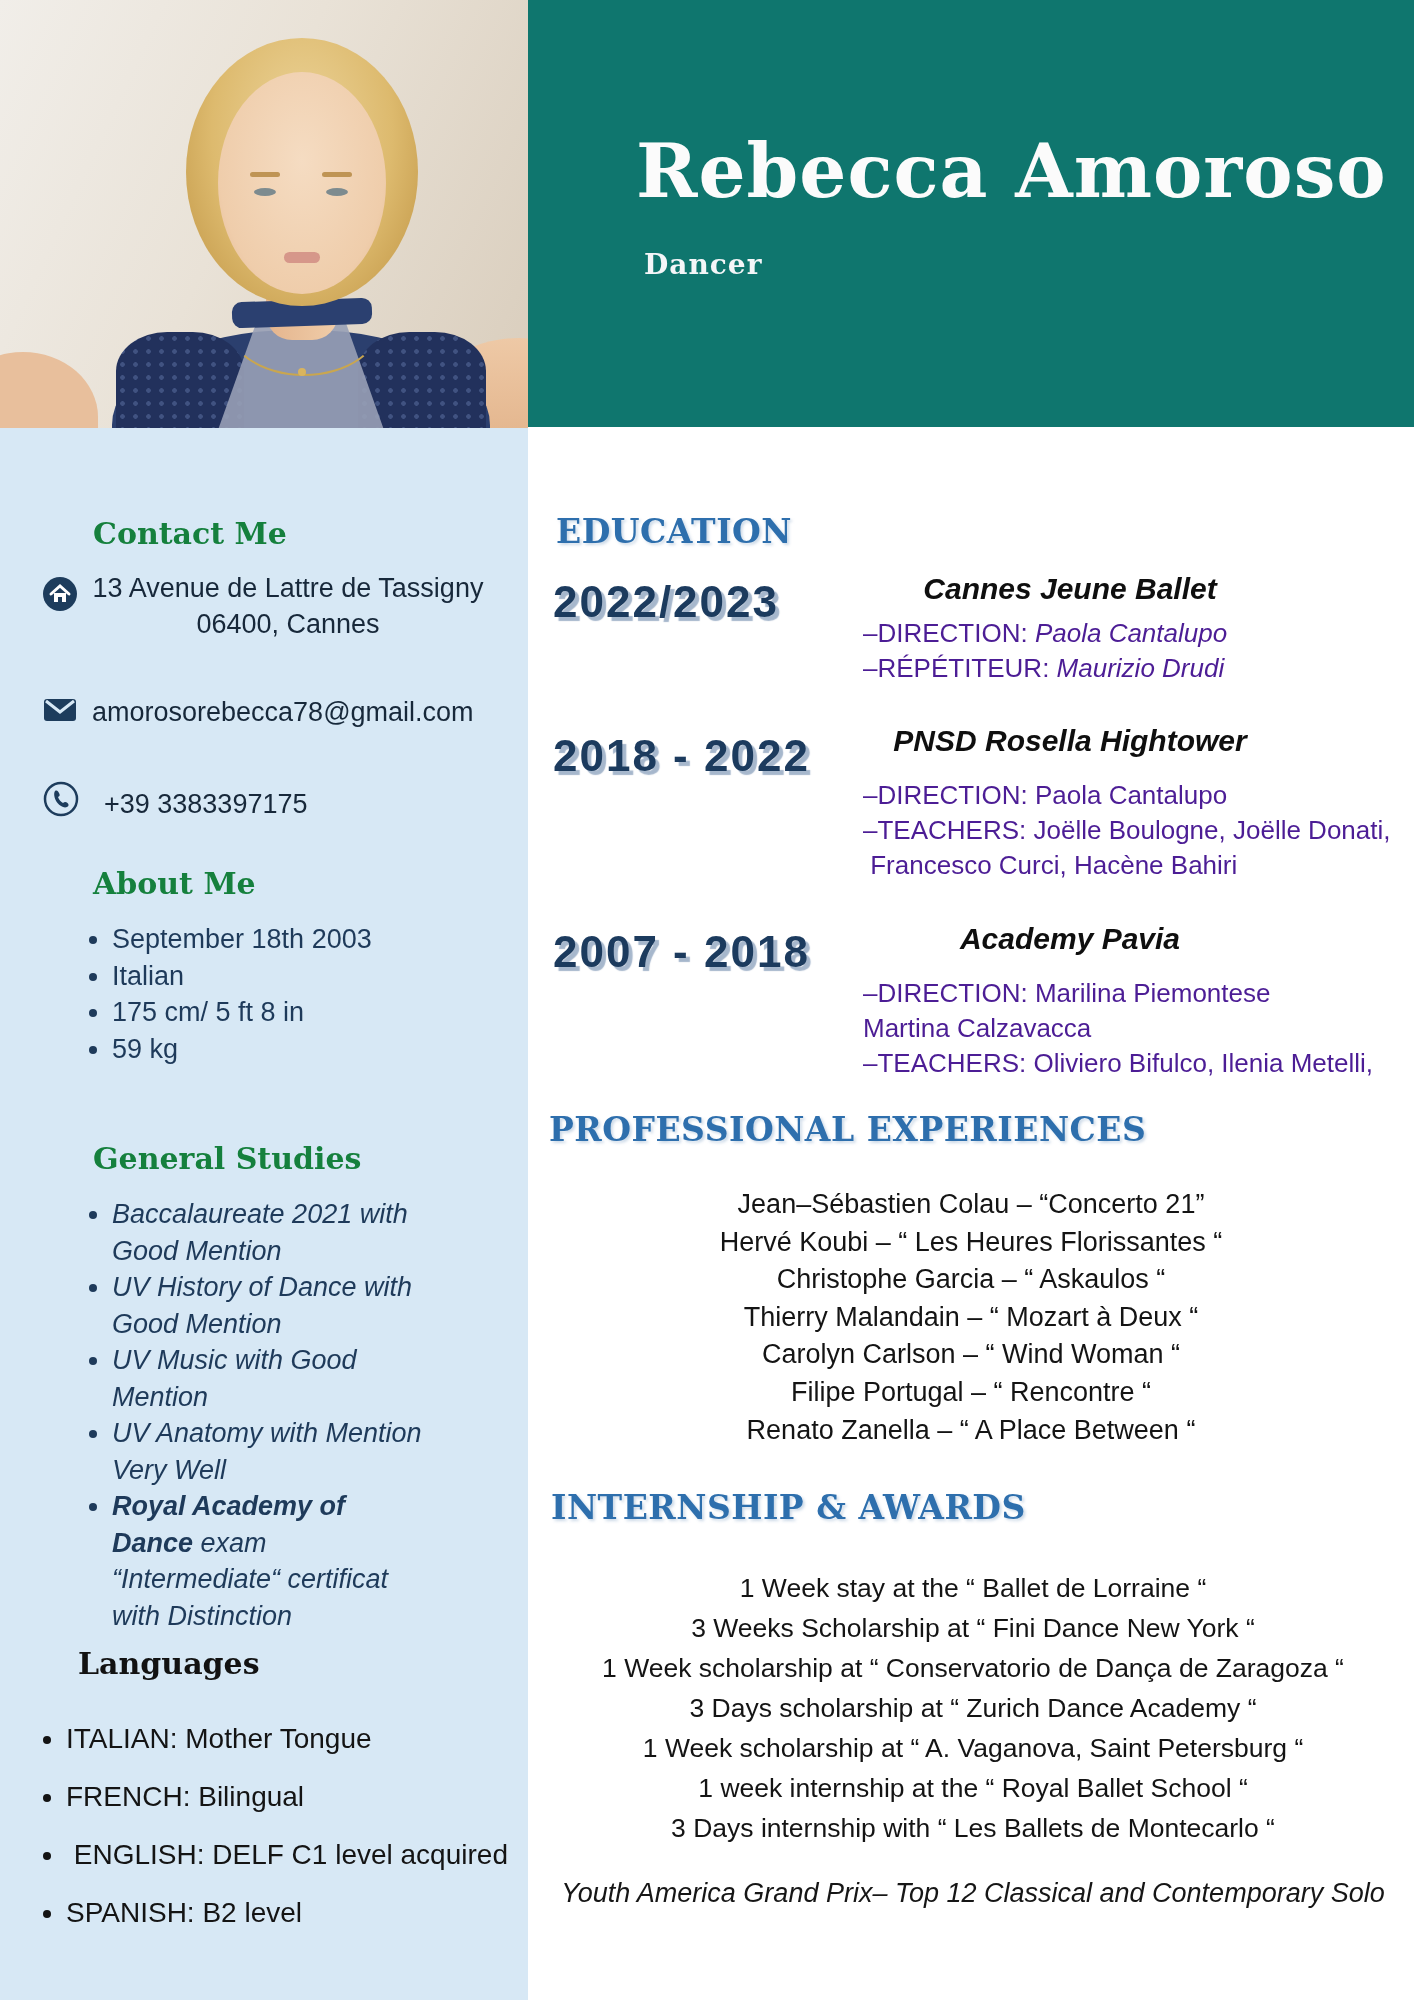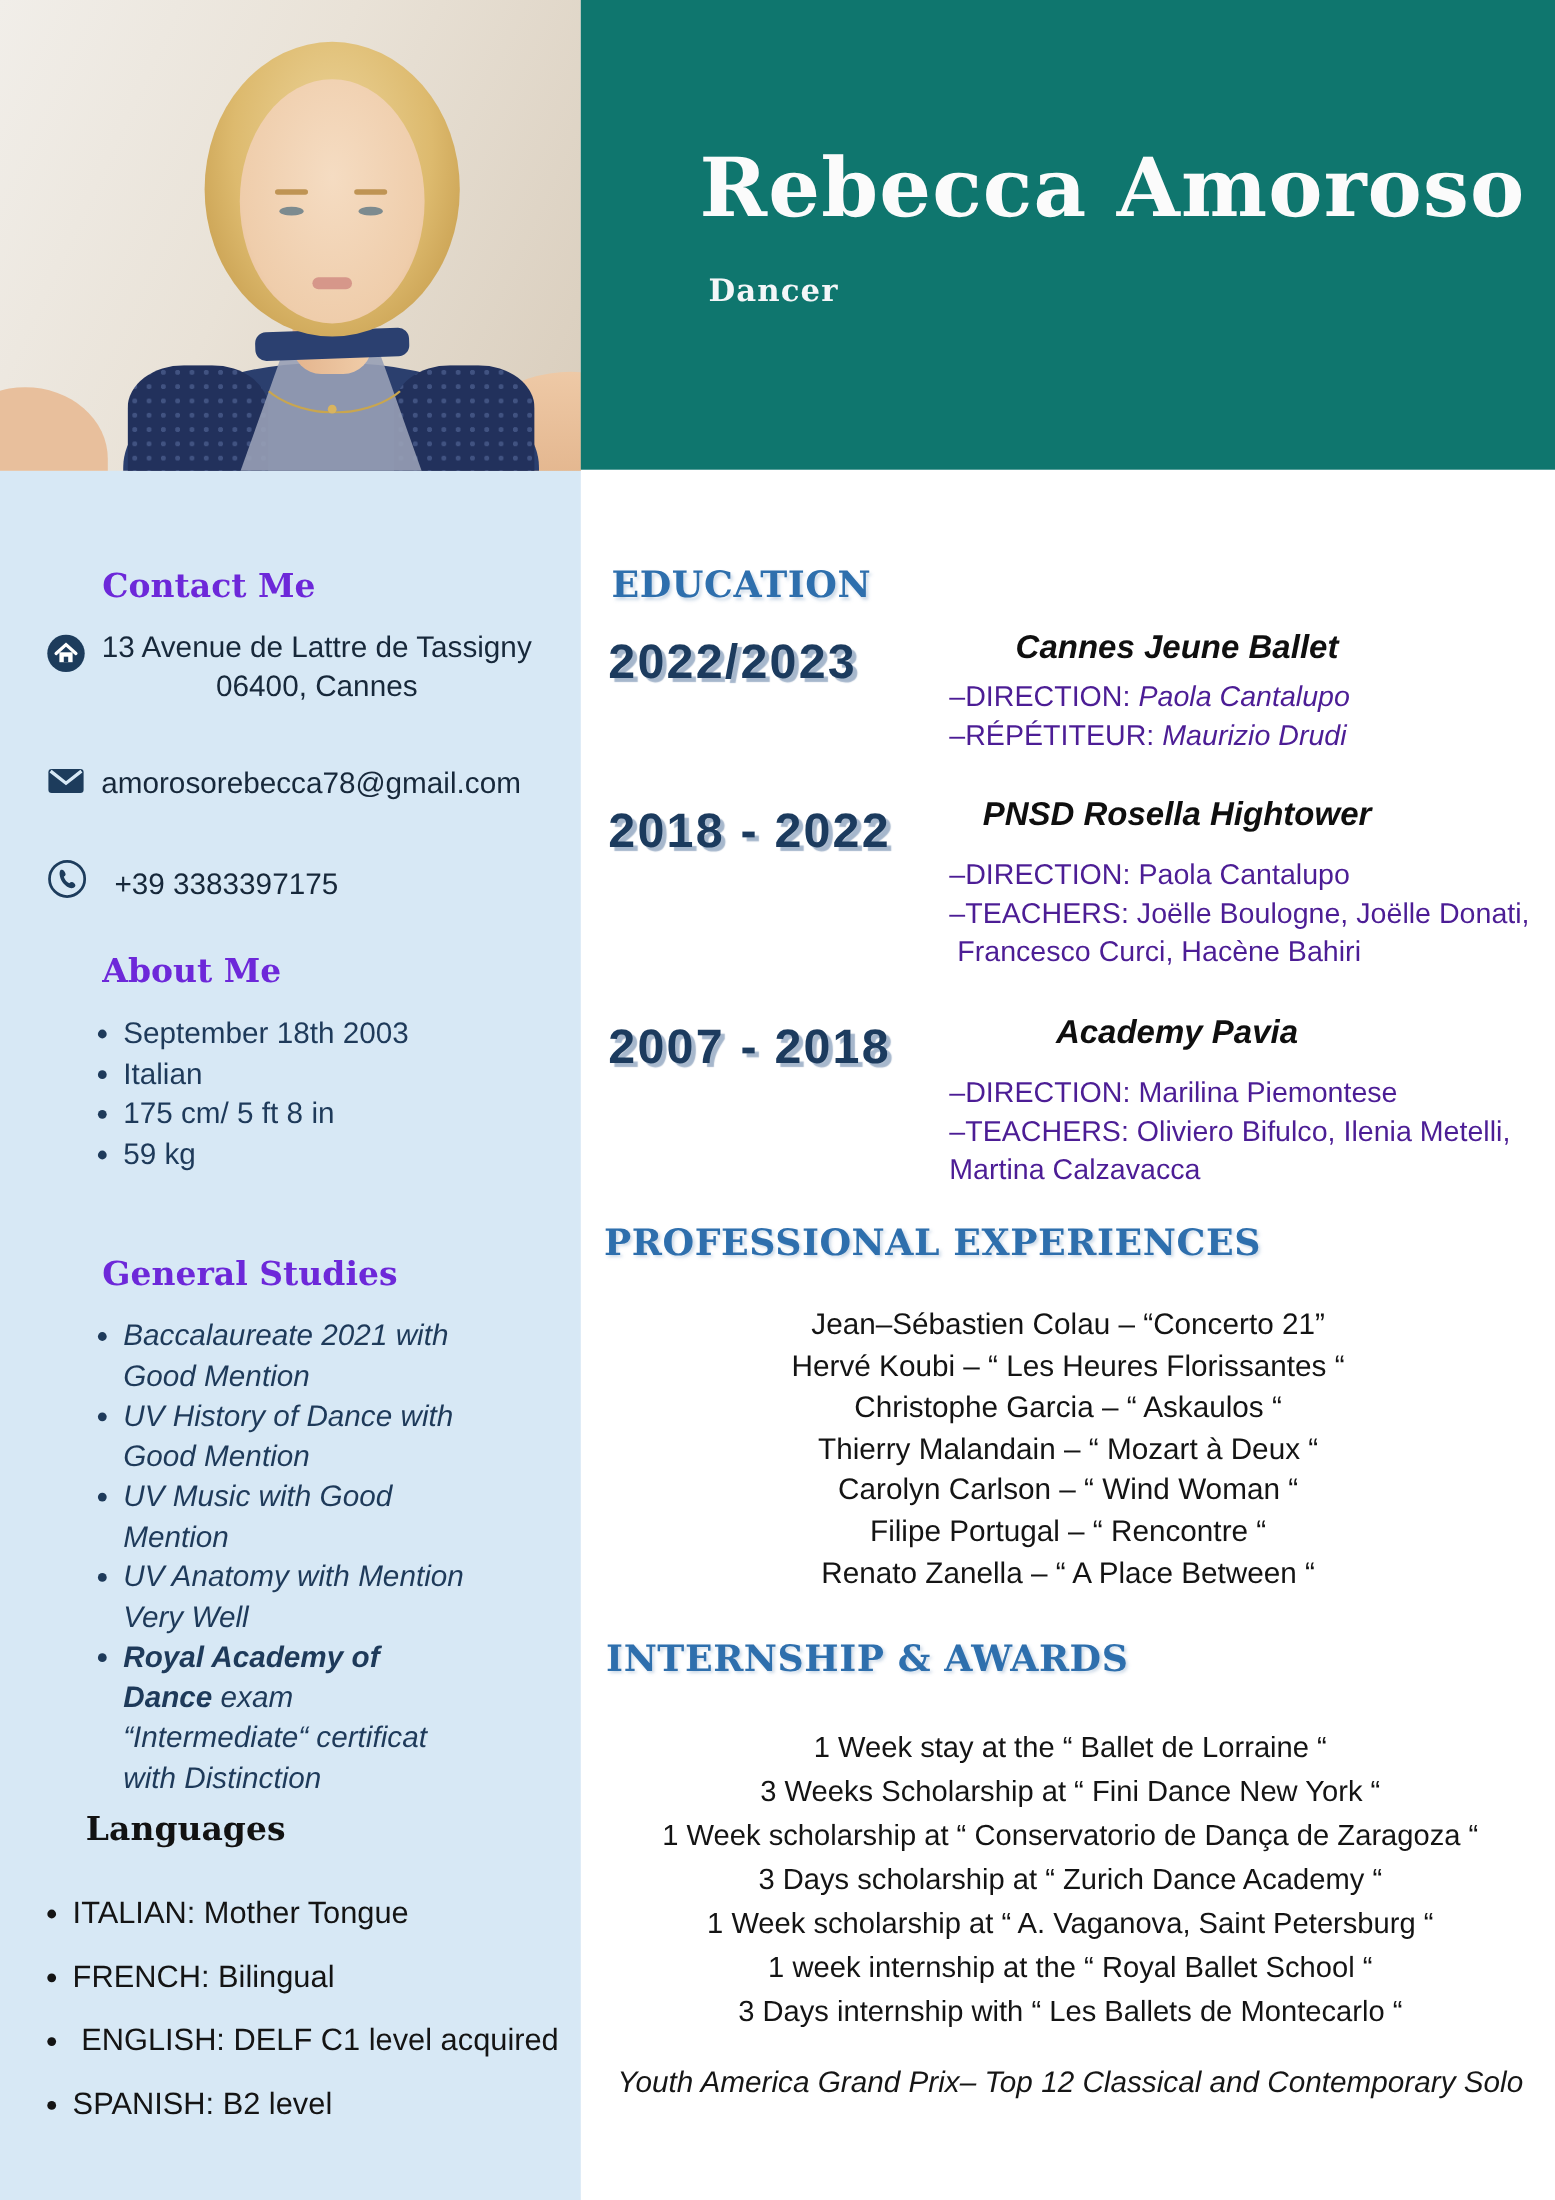--- a/index.html
+++ b/index.html
@@ -37,21 +37,21 @@
   .ph-eye{width:22px;height:8px;background:#7d8b8f;border-radius:50%;}
   .ph-eye.l{left:254px;top:188px;} .ph-eye.r{left:326px;top:188px;}
   .ph-lips{left:284px;top:252px;width:36px;height:11px;background:#d6978a;border-radius:8px;}
 
   
   .navy{position:absolute;left:528px;top:0;width:886px;height:427px;background:#0f766e;}
   .name{position:absolute;left:108px;top:128px;color:#fbfbfb;font-weight:700;font-size:74px;letter-spacing:1px;}
   .role{position:absolute;left:116px;top:248px;color:#f4f6f8;font-weight:700;font-size:28px;letter-spacing:1px;}
 
   
-  .sb-h{position:absolute;font-weight:700;font-size:30px;color:#6d28d9;}
+  .sb-h{position:absolute;font-weight:700;font-size:30px;color:#15803d;}
   .contact-row{position:absolute;color:#17283a;font-size:27px;line-height:36px;}
   .icon{position:absolute;width:36px;height:36px;}
   .addr{left:88px;top:570px;width:400px;text-align:center;}
   .email{left:92px;top:694px;}
   .phone{left:104px;top:786px;}
   ul.sb-list{position:absolute;margin:0;padding:0 0 0 44px;list-style:disc;}
   .about-list{left:68px;top:921px;width:380px;color:#1e3a5a;font-size:27px;line-height:36.5px;}
   .gs-list{left:68px;top:1196px;width:316px;color:#1e3a5a;font-size:27px;line-height:36.5px;font-style:italic;}
   .lang-list{left:22px;top:1722px;width:490px;color:#141414;font-size:28px;line-height:34px;}
   .lang-list li{margin-bottom:24px;}
@@ -167,22 +167,22 @@
   <div class="edu-lines" style="top:778px;">
     <div>–DIRECTION: Paola Cantalupo</div>
     <div>–TEACHERS: Joëlle Boulogne, Joëlle Donati,</div>
     <div>&nbsp;Francesco Curci, Hacène Bahiri</div>
   </div>
 
   <div class="edu-year" style="top:927px;">2007 - 2018</div>
   <div class="edu-school" style="top:922px;">Academy Pavia</div>
   <div class="edu-lines" style="top:976px;">
     <div>–DIRECTION: Marilina Piemontese</div>
+    <div>Martina Calzavacca</div>
     <div>–TEACHERS: Oliviero Bifulco, Ilenia Metelli,</div>
-    <div>Martina Calzavacca</div>
   </div>
 
   <div class="blue-h serif" style="left:549px;top:1110px;">PROFESSIONAL EXPERIENCES</div>
   <div class="center-list prof-list">
     <div>Jean–Sébastien Colau – “Concerto 21”</div>
       <div>Hervé Koubi –  “ Les Heures Florissantes “</div>
       <div>Christophe Garcia – “ Askaulos “</div>
       <div>Thierry Malandain – “ Mozart à Deux “</div>
       <div>Carolyn Carlson – “ Wind Woman “</div>
       <div>Filipe Portugal – “ Rencontre “</div>

